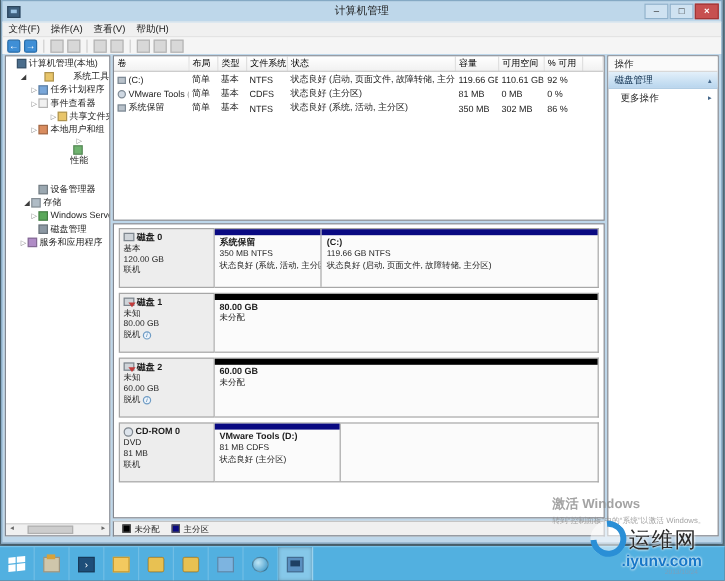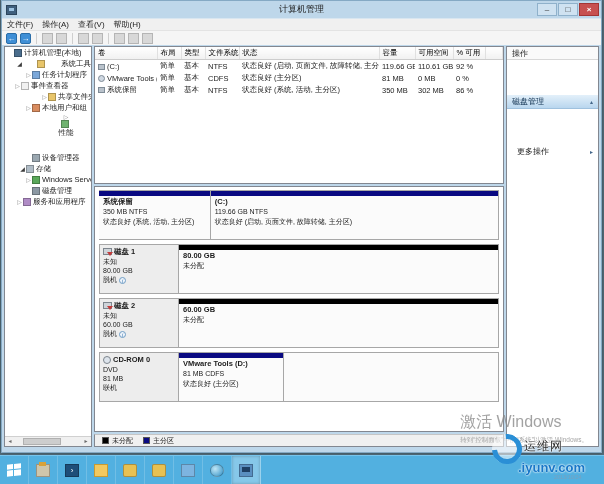--- a/index.html
+++ b/index.html
@@ -78,34 +78,34 @@
                 border:1px solid #6f9cc4; color:#2a6da8; font-size:5px; line-height:6px; text-align:center;
                 margin-left:2px; vertical-align:middle; font-style:italic; }
 
   
   .legend { height:13px; background:#f0f0f0; border:1px solid #828790; border-top:1px solid #c5c5c5;
             display:flex; align-items:center; gap:10px; padding:0 7px; }
   .legend-item { display:flex; align-items:center; gap:3px; font-size:7px; color:#1c1c1c; }
   .legend-swatch { width:7px; height:7px; border:1px solid #555; }
 
   
-  .actions-panel { width:93px; flex:none; display:flex; flex-direction:column; font-size:8px;gap:35px; }
+  .actions-panel { width:93px; flex:none; display:flex; flex-direction:column; font-size:8px; }
   .actions-title { height:13px; line-height:13px; padding:0 5px; border-bottom:1px solid #d8d8d8;
                    background:#fafafa; color:#1c1c1c; }
   .actions-section { height:14px; display:flex; align-items:center; justify-content:space-between;
                      padding:0 5px; background:linear-gradient(#e3f0fa,#b9d6ee);
                      border-bottom:1px solid #9fc1de; color:#0c2d4d; }
   .actions-more { height:14px; display:flex; align-items:center; justify-content:space-between;
                   padding:0 5px 0 10px; color:#1c1c1c; }
   .chev { font-size:6px; color:#44678a; }
 
   
   .watermark { position:absolute; right:16px; top:412px; text-align:left; color:#8c8c8c; opacity:.8;
                pointer-events:none; }
-  .wm-1 { font-size:16px; }
+  .wm-1 { font-size:11px;font-weight:bold; }
   .wm-2 { font-size:6.5px; margin-top:3px; }
 
   
   .taskbar { position:absolute; left:0; right:0; bottom:0; height:29px; background:#52b0e0;
              border-top:1px solid #77c4ec; display:flex; align-items:stretch; }
   .tb-btn { width:29px; display:flex; align-items:center; justify-content:center;
             border-right:1px solid rgba(255,255,255,.18); }
   .tb-btn.active { background:rgba(255,255,255,.3); box-shadow:inset 0 0 3px rgba(0,0,0,.25); }
   .ico-win { display:grid; grid-template-columns:6px 7px; grid-template-rows:5px 6px; gap:1px;
              transform:skewY(-6deg); }
@@ -119,21 +119,21 @@
   .ico-compsearch { background:#7db4e0; }
   .ico-globe { background:radial-gradient(circle at 35% 35%, #bfe6f6, #2f8fc4); border-radius:50%; }
   .ico-compmgmt { background:#5a8fc0; position:relative; }
   .ico-compmgmt:after { content:""; position:absolute; left:2px; top:2px; right:2px; bottom:4px; background:#1e3f63; }
 
   
   .brand { position:absolute; right:4px; bottom:0; width:108px; height:56px; pointer-events:none; }
   .brand-ring { position:absolute; left:0; top:6px; width:30px; height:30px; border-radius:50%;
                 border:5px solid #2a8fd6; border-left-color:transparent; transform:rotate(40deg);
                 background:rgba(255,255,255,.55); }
-  .brand-site { position:absolute; left:32px; top:10px; font-size:12px; color:#2b2b2b;
+  .brand-site { position:absolute; left:32px; top:10px; font-size:18px; color:#2b2b2b;
                 text-shadow:0 0 2px #fff, 0 0 2px #fff; letter-spacing:1px; }
   .brand-domain { position:absolute; left:26px; top:32px; font-size:13px; font-weight:bold; color:#1777c8;
                   text-shadow:0 0 2px #fff, 0 0 2px #fff; }
   .brand-date { position:absolute; left:62px; top:46px; font-size:5.5px; color:#7aa0bd; }
 </style>
 </head>
 <body>
 
 <div class="screen">
 
@@ -180,21 +180,21 @@
             <div class="tree-row" style="padding-left: 11px; justify-content: space-between;">
               <span class="tree-arrow exp">◢</span>
               <span class="tree-ico" style="background: rgb(232, 197, 106);"></span>
               <span>系统工具</span>
             </div>
             <div class="tree-row" style="padding-left: 20px;">
               <span class="tree-arrow">▷</span>
               <span class="tree-ico" style="background: rgb(122, 167, 217);"></span>
               <span>任务计划程序</span>
             </div>
-            <div class="tree-row" style="padding-left: 9px;">
+            <div class="tree-row" style="padding-left: 20px;">
               <span class="tree-arrow">▷</span>
               <span class="tree-ico" style="background: rgb(241, 241, 241);"></span>
               <span>事件查看器</span>
             </div>
             <div class="tree-row" style="padding-left: 36px;">
               <span class="tree-arrow">▷</span>
               <span class="tree-ico" style="background: rgb(232, 197, 106);"></span>
               <span>共享文件夹</span>
             </div>
             <div class="tree-row" style="padding-left: 20px;">
@@ -300,20 +300,29 @@
                   <td>302 MB</td>
                   <td>86 %</td>
                   <td></td>
                 </tr>
               </tbody>
           </table>
         </div>
 
         <div class="panel graph-pane" id="disks">
             <div class="disk-row">
+              <div class="disk-hdr">
+                <div class="disk-name">
+                  <span class="drive-ico"></span>
+                  <span>磁盘 0</span>
+                </div>
+                <div>基本</div>
+                <div>120.00 GB</div>
+                <div>联机</div>
+              </div>
               <div class="parts">
                 <div class="part fill" style="width: 28%;">
                   <div class="part-bar" style="background: rgb(10, 10, 130);"></div>
                   <div class="part-body">
                     <div class="part-title">系统保留</div>
                     <div>350 MB NTFS</div>
                     <div>状态良好 (系统, 活动, 主分区)</div>
                   </div>
                 </div>
                 <div class="part fill" style="width: 72%;">

